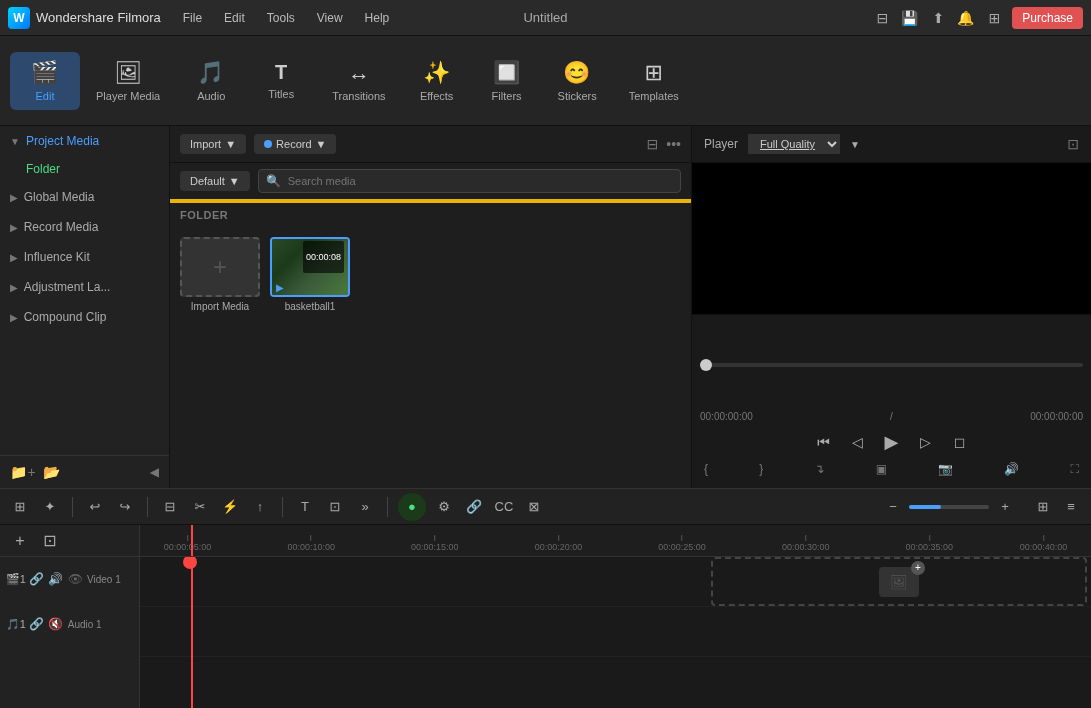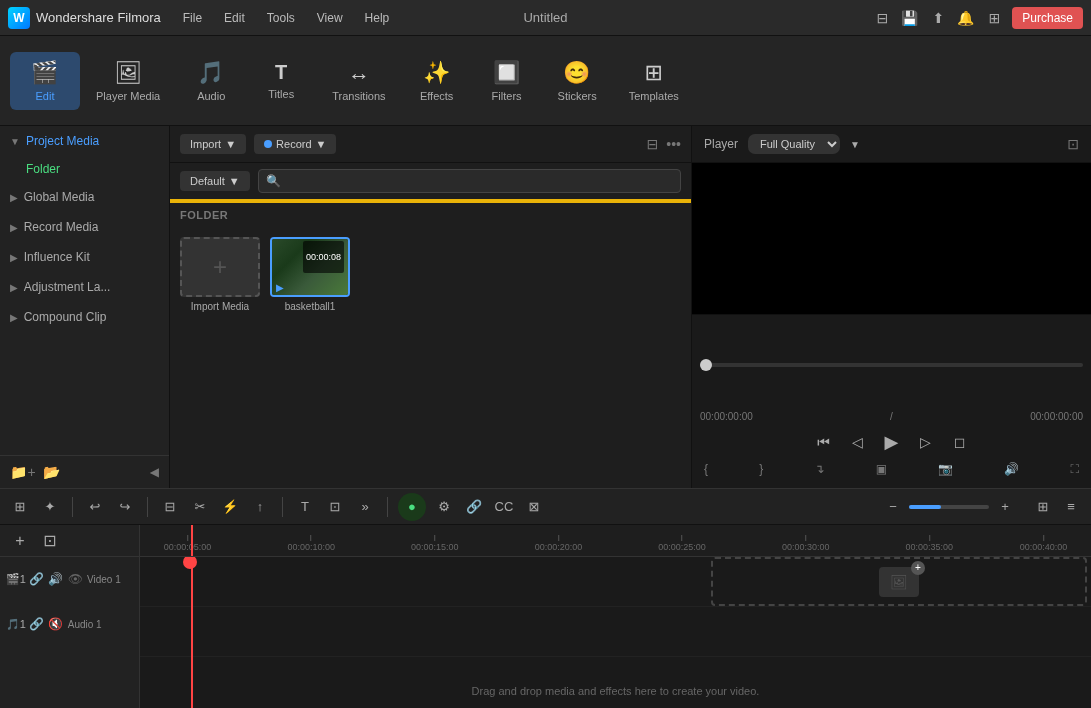--- a/index.html
+++ b/index.html
@@ -352,23 +352,24 @@
     }
     .player-label {
       font-size: 12px;
       color: #aaa;
     }
     .quality-select {
       background: #333;
       border: none;
       color: #ccc;
       padding: 3px 8px;
-      border-radius: 7px;
+      border-radius: 1px;
       font-size: 11px;
       cursor: pointer;
+      text-decoration: underline;
     }
     .preview-icon {
       margin-left: auto;
       font-size: 14px;
       color: #777;
       cursor: pointer;
     }
     .preview-canvas {
       flex: 1;
       background: #000;
@@ -770,20 +771,21 @@
         <span class="more-icon">•••</span>
       </div>
     </div>
     <div class="media-subbar">
       <button class="default-btn">
         <span>Default</span>
         <span>▼</span>
       </button>
       <div class="search-box">
         <span style="color:#666;">🔍</span>
+        <input type="text" placeholder="Search media" style="">
       </div>
     </div>
     <div class="folder-label">FOLDER</div>
     <div class="media-grid">
       <div class="media-item">
         <div class="media-thumb">
           <span style="font-size:24px;color:#555;">+</span>
         </div>
         <span class="media-name">Import Media</span>
       </div>
@@ -956,20 +958,17 @@
                 </div>
               </div>
             </div>
           </div>
         </div>
 
         <div class="audio-track">
           <div style="flex:1;height:100%;position:relative;"></div>
         </div>
 
-        <div style="position:absolute;bottom:10px;left:0;right:0;text-align:center;">
-          <span class="drop-zone-text">Drag and drop media and effects here to create your video.</span>
-        </div>
 
       </div>
     </div>
   </div>
 </div>
 
 </body></html>

